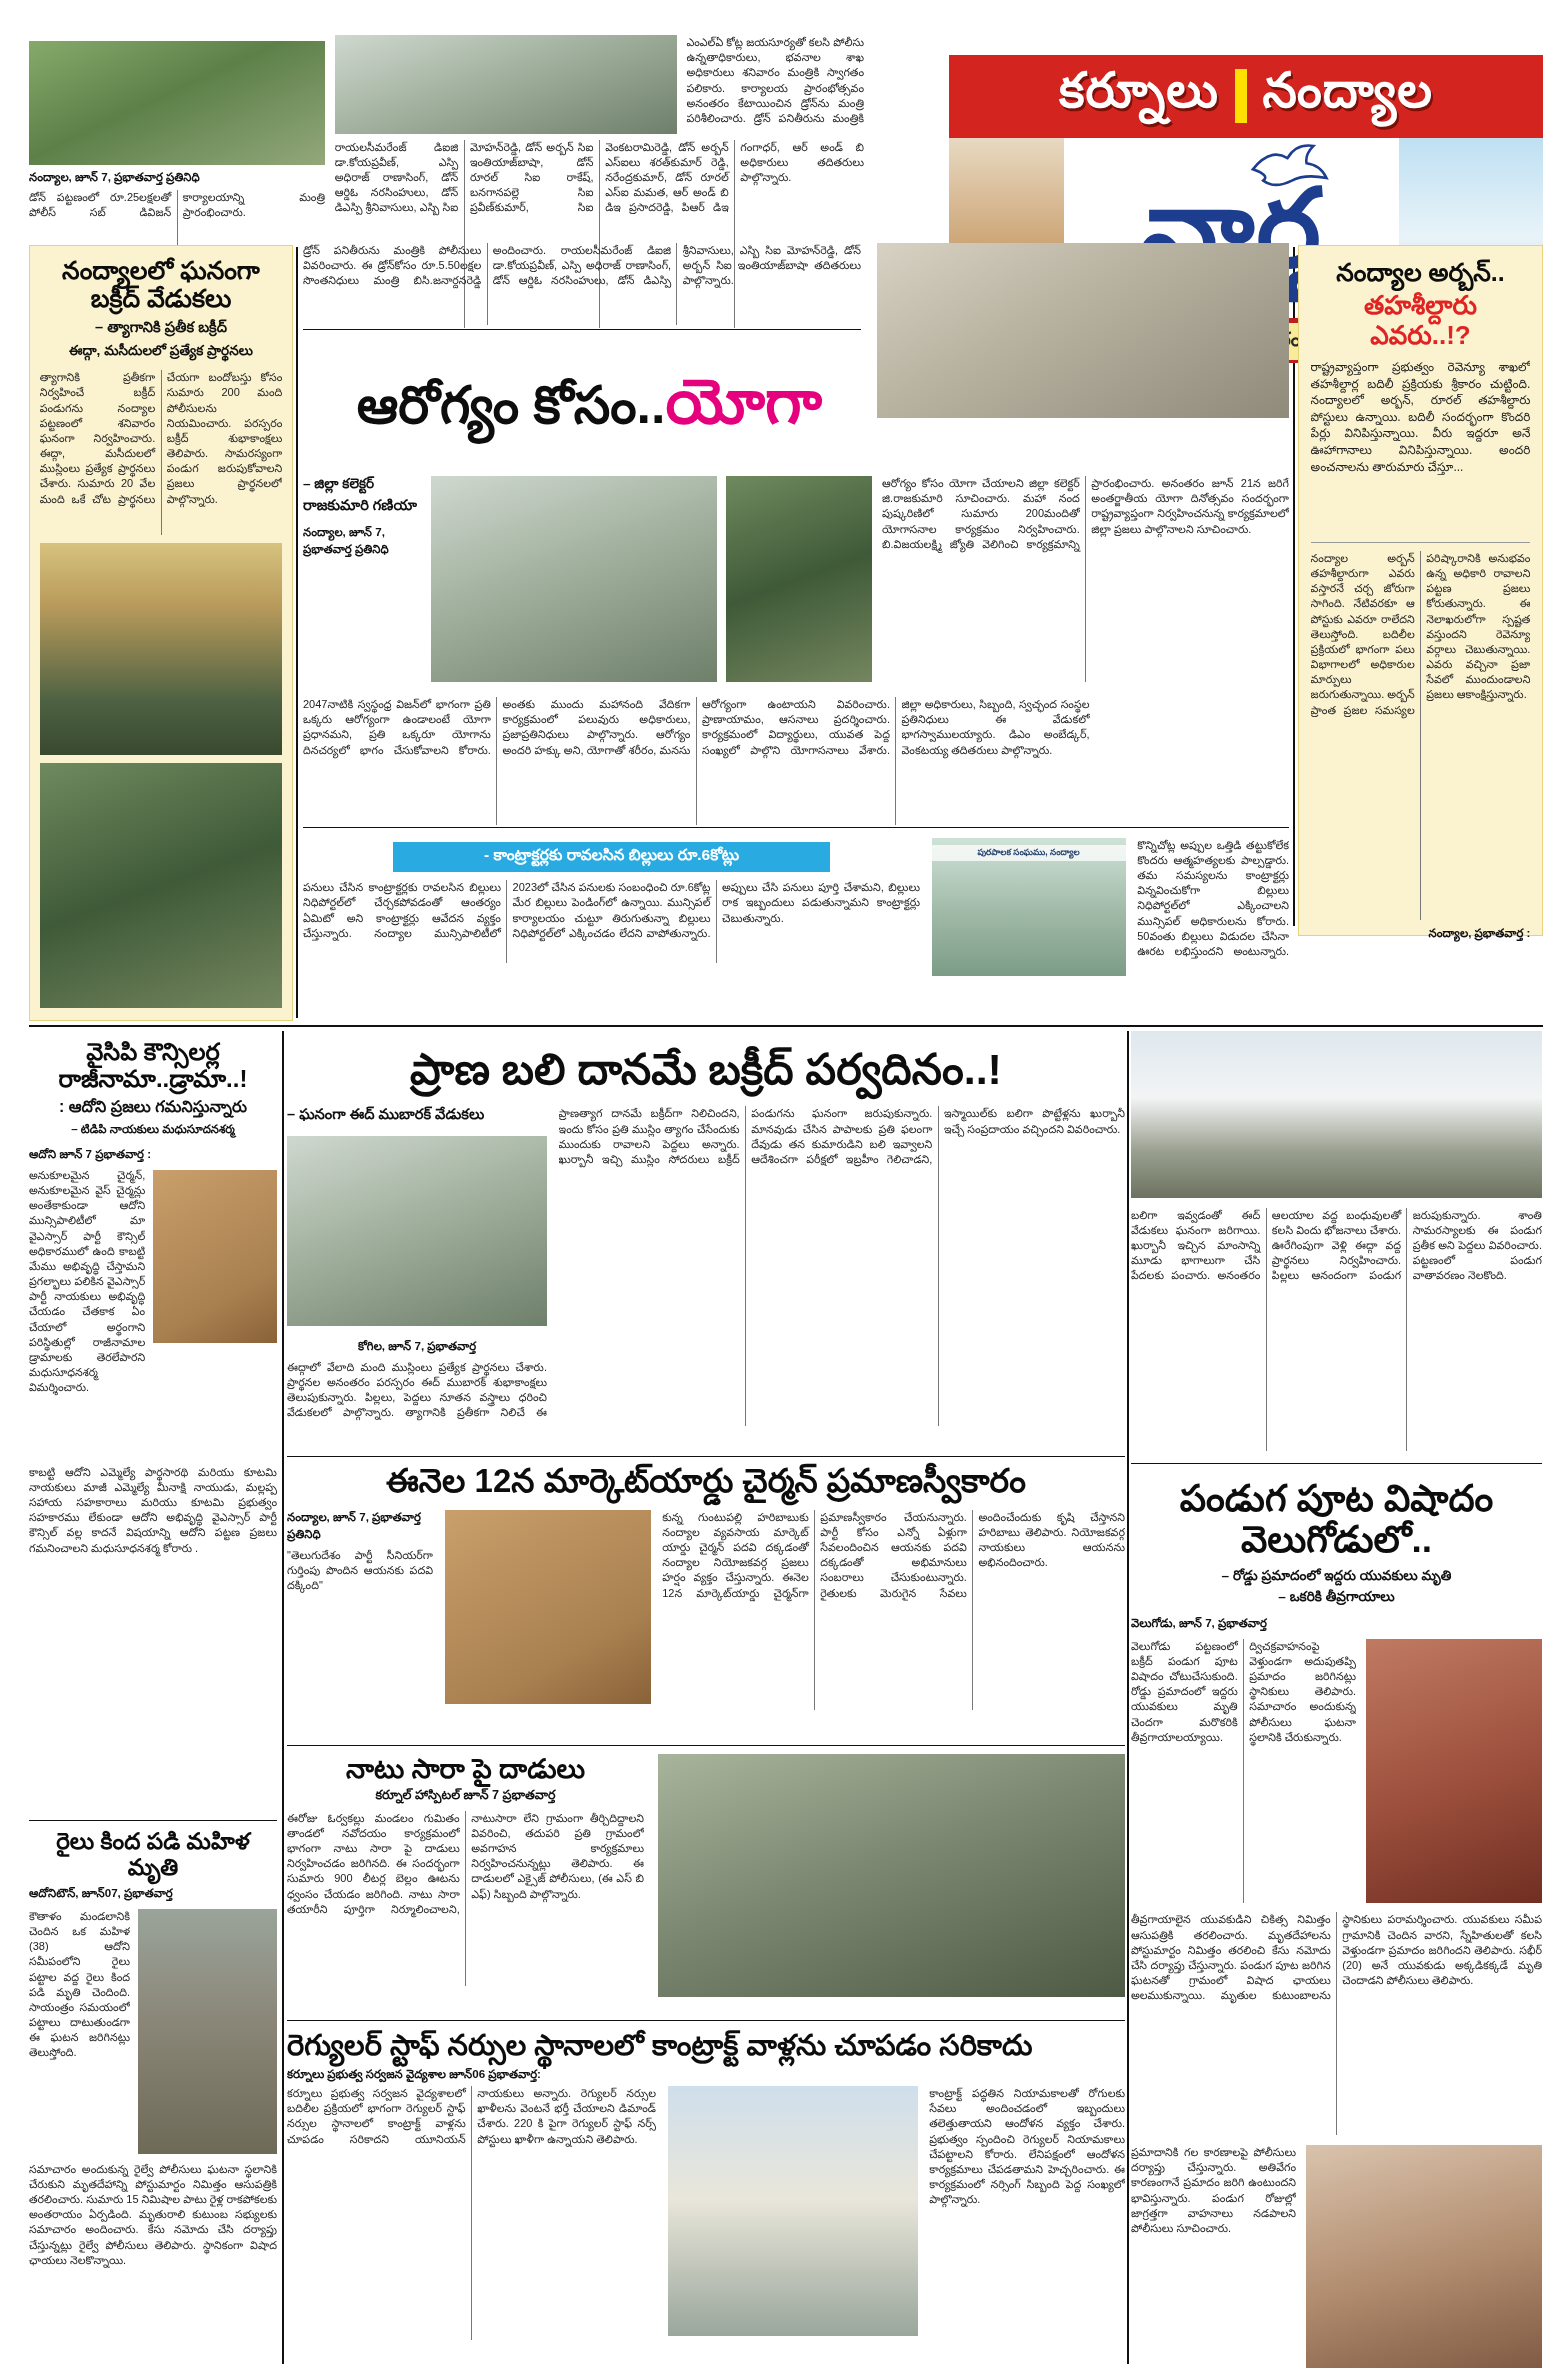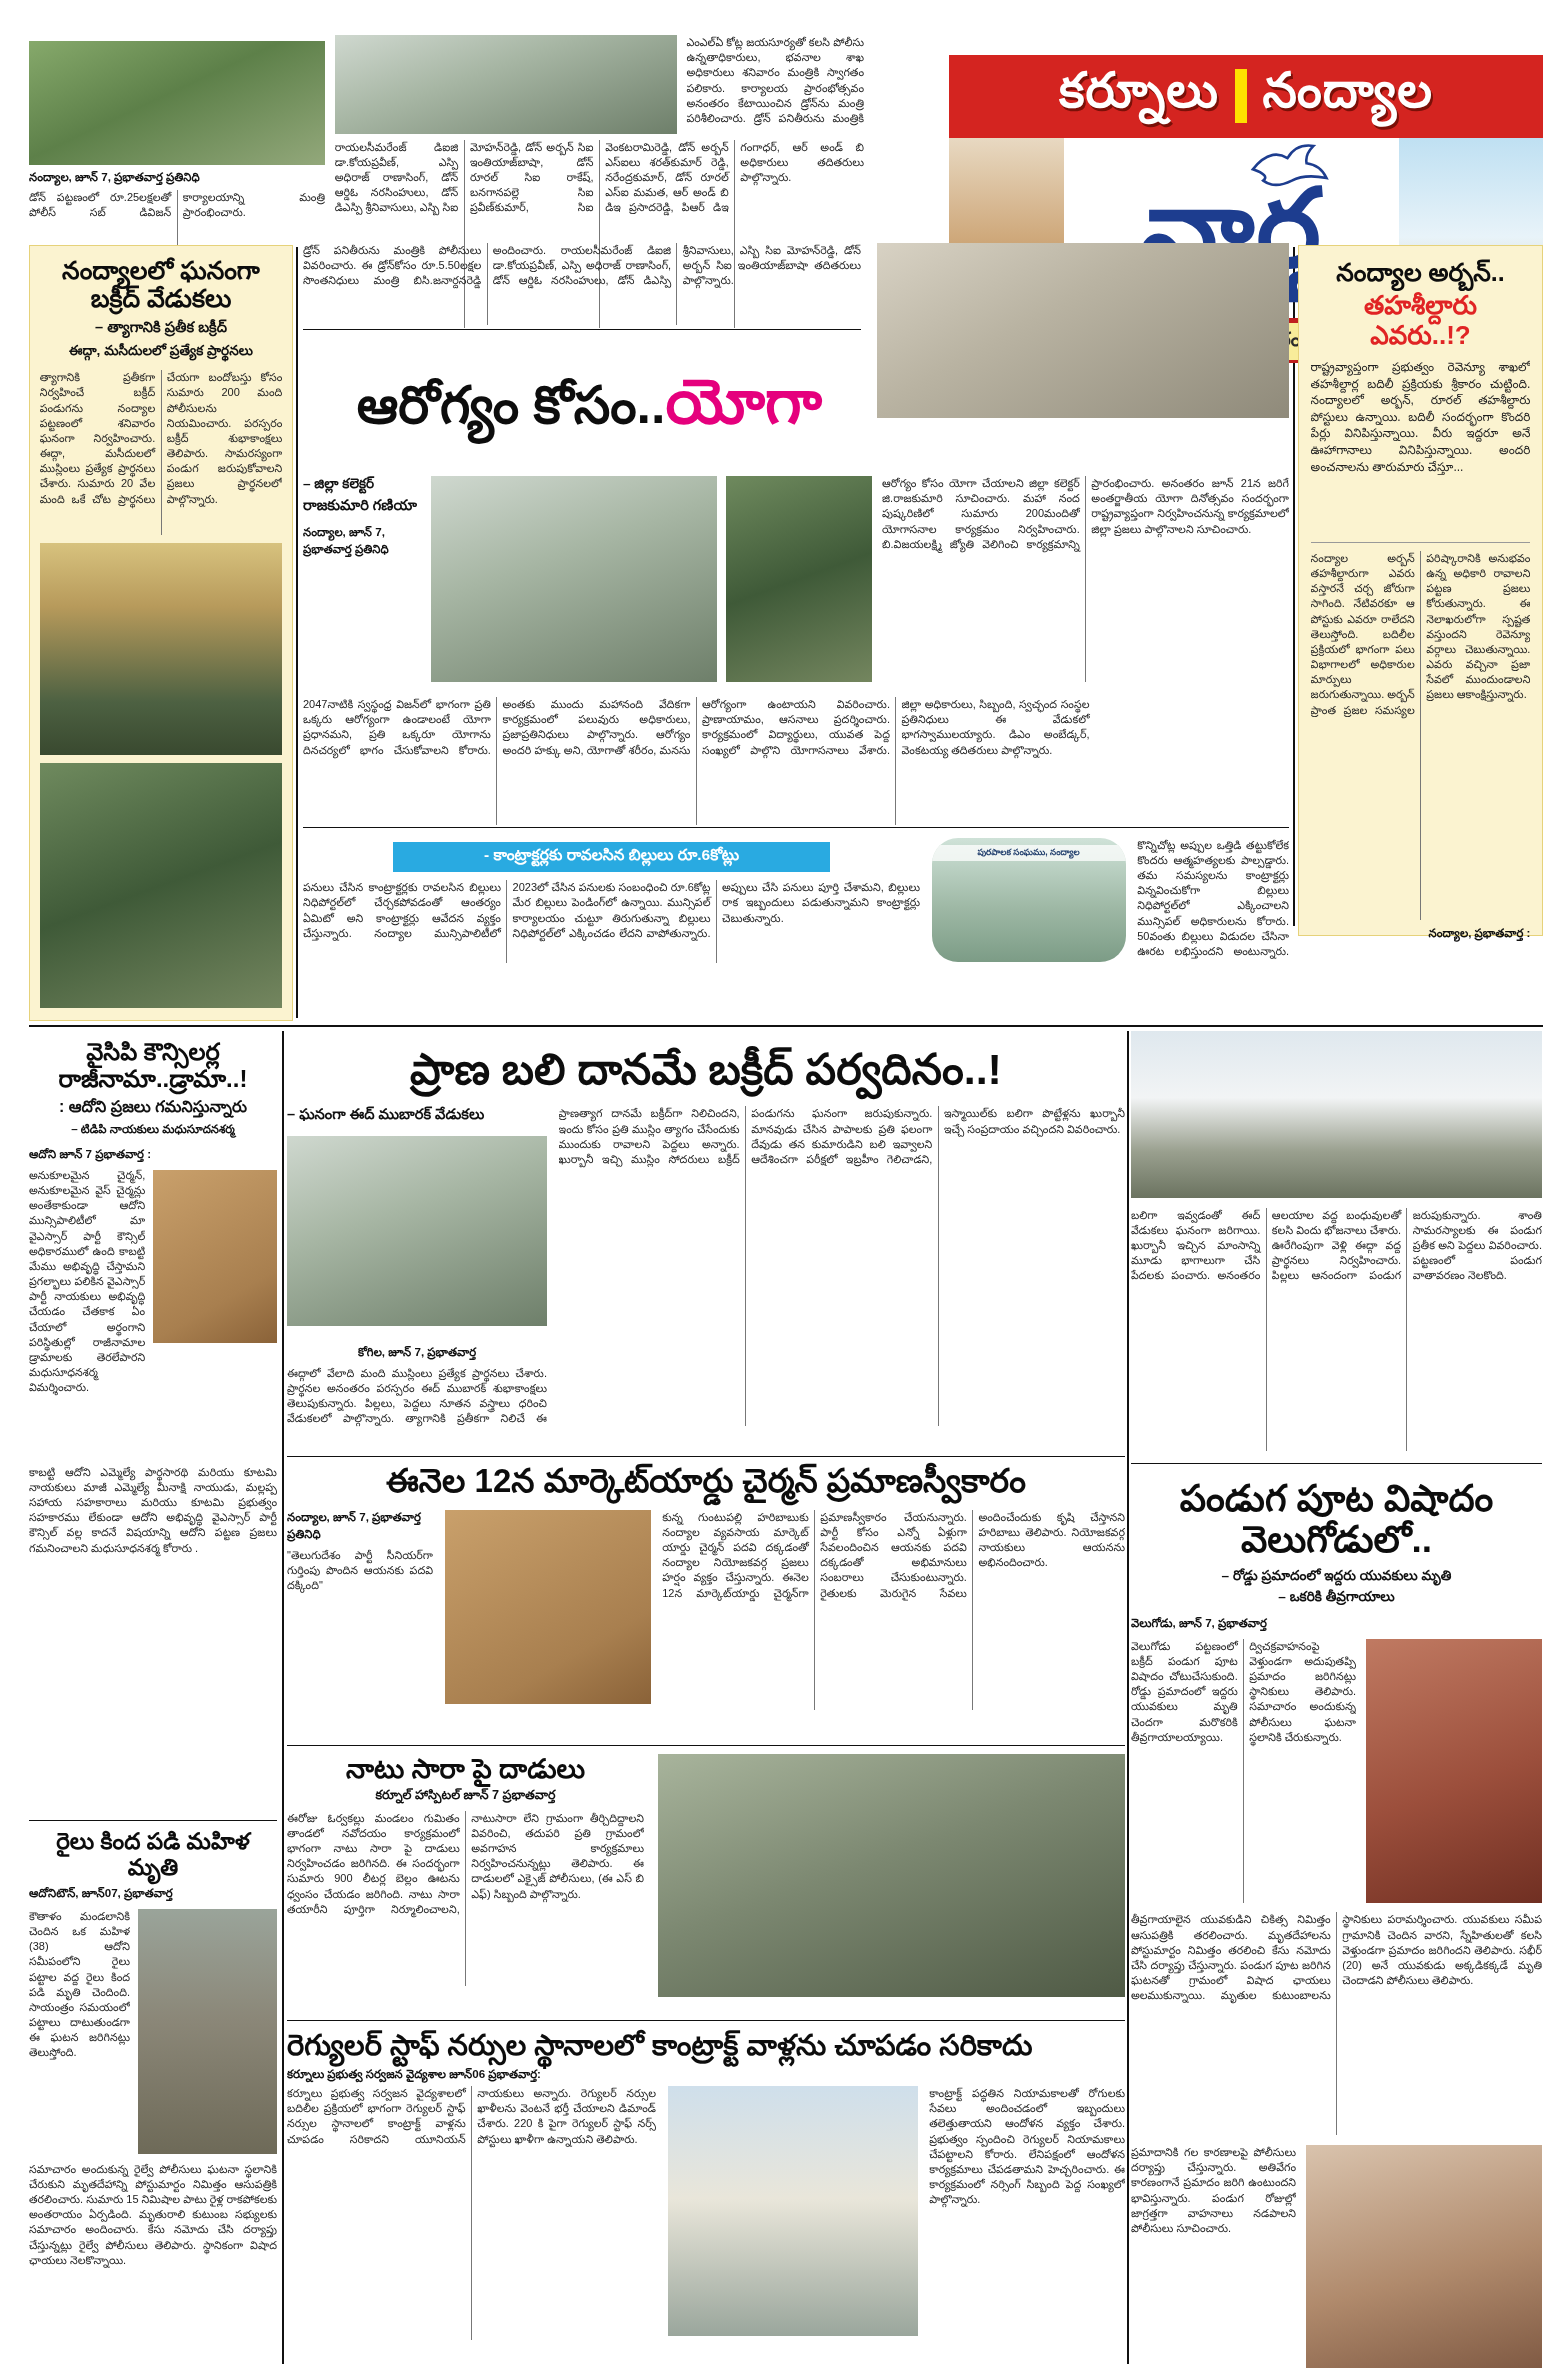--- a/index.html
+++ b/index.html
@@ -160,21 +160,21 @@
   <div class="bodytxt" style="height:369px;column-count:2;margin-top:7.8px;">నంద్యాల అర్బన్ తహశీల్దారుగా ఎవరు వస్తారనే చర్చ జోరుగా సాగింది. నేటివరకూ ఆ పోస్టుకు ఎవరూ రాలేదని తెలుస్తోంది. బదిలీల ప్రక్రియలో భాగంగా పలు విభాగాలలో అధికారుల మార్పులు జరుగుతున్నాయి. అర్బన్ ప్రాంత ప్రజల సమస్యల పరిష్కారానికి అనుభవం ఉన్న అధికారి రావాలని పట్టణ ప్రజలు కోరుతున్నారు. ఈ నెలాఖరులోగా స్పష్టత వస్తుందని రెవెన్యూ వర్గాలు చెబుతున్నాయి. ఎవరు వచ్చినా ప్రజా సేవలో ముందుండాలని ప్రజలు ఆకాంక్షిస్తున్నారు.</div>
   <div class="signoff">నంద్యాల, ప్రభాతవార్త :</div>
 </div>
 
 <div class="block" style="left:303px;top:827px;width:986px;height:194px;border-top:1.9px solid #111;padding-top:3.9px;">
   <div class="row" style="gap:11.6px;margin-top:5.8px;height:128px;">
     <div style="width:617px;flex:0 0 auto;">
       <div class="blue-banner">- కాంట్రాక్టర్లకు రావలసిన బిల్లులు రూ.6కోట్లు</div>
       <div class="bodytxt" style="height:83px;column-count:3;">పనులు చేసిన కాంట్రాక్టర్లకు రావలసిన బిల్లులు నిధిపోర్టల్‌లో చేర్చకపోవడంతో ఆంతర్యం ఏమిటో అని కాంట్రాక్టర్లు ఆవేదన వ్యక్తం చేస్తున్నారు. నంద్యాల మున్సిపాలిటీలో 2023లో చేసిన పనులకు సంబంధించి రూ.6కోట్ల మేర బిల్లులు పెండింగ్‌లో ఉన్నాయి. మున్సిపల్ కార్యాలయం చుట్టూ తిరుగుతున్నా బిల్లులు నిధిపోర్టల్‌లో ఎక్కించడం లేదని వాపోతున్నారు. అప్పులు చేసి పనులు పూర్తి చేశామని, బిల్లులు రాక ఇబ్బందులు పడుతున్నామని కాంట్రాక్టర్లు చెబుతున్నారు.</div>
     </div>
-    <div class="photo ph-building" style="width:194px;height:124px;flex:0 0 auto;border-radius:26px;">
+    <div class="photo ph-building" style="width:194px;height:138px;flex:0 0 auto;">
       <div class="arch-label">పురపాలక సంఘము, నంద్యాల</div>
     </div>
     <div class="bodytxt" style="flex:1;height:124px;column-count:1;">కొన్నిచోట్ల అప్పుల ఒత్తిడి తట్టుకోలేక కొందరు ఆత్మహత్యలకు పాల్పడ్డారు. తమ సమస్యలను కాంట్రాక్టర్లు విన్నవించుకోగా బిల్లులు నిధిపోర్టల్‌లో ఎక్కించాలని మున్సిపల్ అధికారులను కోరారు. 50వంతు బిల్లులు విడుదల చేసినా ఊరట లభిస్తుందని అంటున్నారు. అధికారులు స్పందించి తగు చర్యలు తీసుకోవాలని కాంట్రాక్టర్లు కోరుతున్నారు.</div>
   </div>
 </div>
 
 <div class="block" style="left:29px;top:1031px;width:248px;height:788px;">
   <div class="hl" style="font-size:24px;text-align:center;margin-top:7.8px;">వైసిపి కౌన్సిలర్ల రాజీనామా..డ్రామా..!</div>
   <div class="sub" style="font-size:16px;text-align:center;margin-top:5.8px;">: ఆదోని ప్రజలు గమనిస్తున్నారు</div>
   <div class="sub" style="font-size:11.6px;text-align:center;margin-top:1.9px;">– టిడిపి నాయకులు మధుసూదనశర్మ</div>
@@ -185,21 +185,21 @@
   </div>
   <div class="bodytxt" style="column-count:1;height:291px;margin-top:5.8px;">కాబట్టి ఆదోని ఎమ్మెల్యే పార్థసారథి మరియు కూటమి నాయకులు మాజీ ఎమ్మెల్యే మీనాక్షి నాయుడు, మల్లప్ప సహాయ సహకారాలు మరియు కూటమి ప్రభుత్వం సహకారము లేకుండా ఆదోని అభివృద్ధి వైఎస్సార్ పార్టీ కౌన్సిల్ వల్ల కాదనే విషయాన్ని ఆదోని పట్టణ ప్రజలు గమనించాలని మధుసూధనశర్మ కోరారు .</div>
 </div>
 
 <div class="block" style="left:287px;top:1031px;width:838px;height:422px;">
   <div class="hl" style="font-size:43px;text-align:center;margin-top:13.6px;">ప్రాణ బలి దానమే బక్రీద్ పర్వదినం..!</div>
   <div class="row" style="gap:11.6px;margin-top:13.6px;height:320px;">
     <div style="width:260px;flex:0 0 auto;">
       <div class="sub" style="font-size:14.6px;">– ఘనంగా ఈద్ ముబారక్ వేడుకలు</div>
       <div class="photo ph-event" style="width:100%;height:190px;margin-top:9.7px;"></div>
-      <div class="dateline" style="text-align:center;margin-top:19px;">కోగిల, జూన్ 7, ప్రభాతవార్త</div>
+      <div class="dateline" style="text-align:center;margin-top:13px;">కోగిల, జూన్ 7, ప్రభాతవార్త</div>
       <div class="bodytxt" style="height:68px;column-count:1;margin-top:3.9px;">ఈద్గాలో వేలాది మంది ముస్లింలు ప్రత్యేక ప్రార్థనలు చేశారు. ప్రార్థనల అనంతరం పరస్పరం ఈద్ ముబారక్ శుభాకాంక్షలు తెలుపుకున్నారు. పిల్లలు, పెద్దలు నూతన వస్త్రాలు ధరించి వేడుకలలో పాల్గొన్నారు. త్యాగానికి ప్రతీకగా నిలిచే ఈ పర్వదినాన్ని అందరూ సామరస్యంతో జరుపుకోవాలని ముస్లిం పెద్దలు కోరారు. పండుగ సందర్భంగా పోలీసులు పటిష్ట బందోబస్తు ఏర్పాటు చేశారు.</div>
     </div>
     <div class="bodytxt" style="flex:1;height:320px;column-count:3;">ప్రాణత్యాగ దానమే బక్రీద్‌గా నిలిచిందని, ఇందు కోసం ప్రతి ముస్లిం త్యాగం చేసేందుకు ముందుకు రావాలని పెద్దలు అన్నారు. ఖుర్బానీ ఇచ్చి ముస్లిం సోదరులు బక్రీద్ పండుగను ఘనంగా జరుపుకున్నారు. మానవుడు చేసిన పాపాలకు ప్రతి ఫలంగా దేవుడు తన కుమారుడిని బలి ఇవ్వాలని ఆదేశించగా పరీక్షలో ఇబ్రహీం గెలిచాడని, ఇస్మాయిల్‌కు బలిగా పొట్టేళ్లను ఖుర్బానీ ఇచ్చే సంప్రదాయం వచ్చిందని వివరించారు.</div>
   </div>
 </div>
 
 <div class="block" style="left:1131px;top:1031px;width:411px;height:425px;">
   <div class="photo ph-mosque" style="width:100%;height:167px;"></div>
   <div class="bodytxt" style="height:243px;column-count:3;margin-top:9.7px;">బలిగా ఇవ్వడంతో ఈద్ వేడుకలు ఘనంగా జరిగాయి. ఖుర్బానీ ఇచ్చిన మాంసాన్ని మూడు భాగాలుగా చేసి పేదలకు పంచారు. అనంతరం ఆలయాల వద్ద బంధువులతో కలసి విందు భోజనాలు చేశారు. ఊరేగింపుగా వెళ్లి ఈద్గా వద్ద ప్రార్థనలు నిర్వహించారు. పిల్లలు ఆనందంగా పండుగ జరుపుకున్నారు. శాంతి సామరస్యాలకు ఈ పండుగ ప్రతీక అని పెద్దలు వివరించారు. పట్టణంలో పండుగ వాతావరణం నెలకొంది.</div>
 </div>

